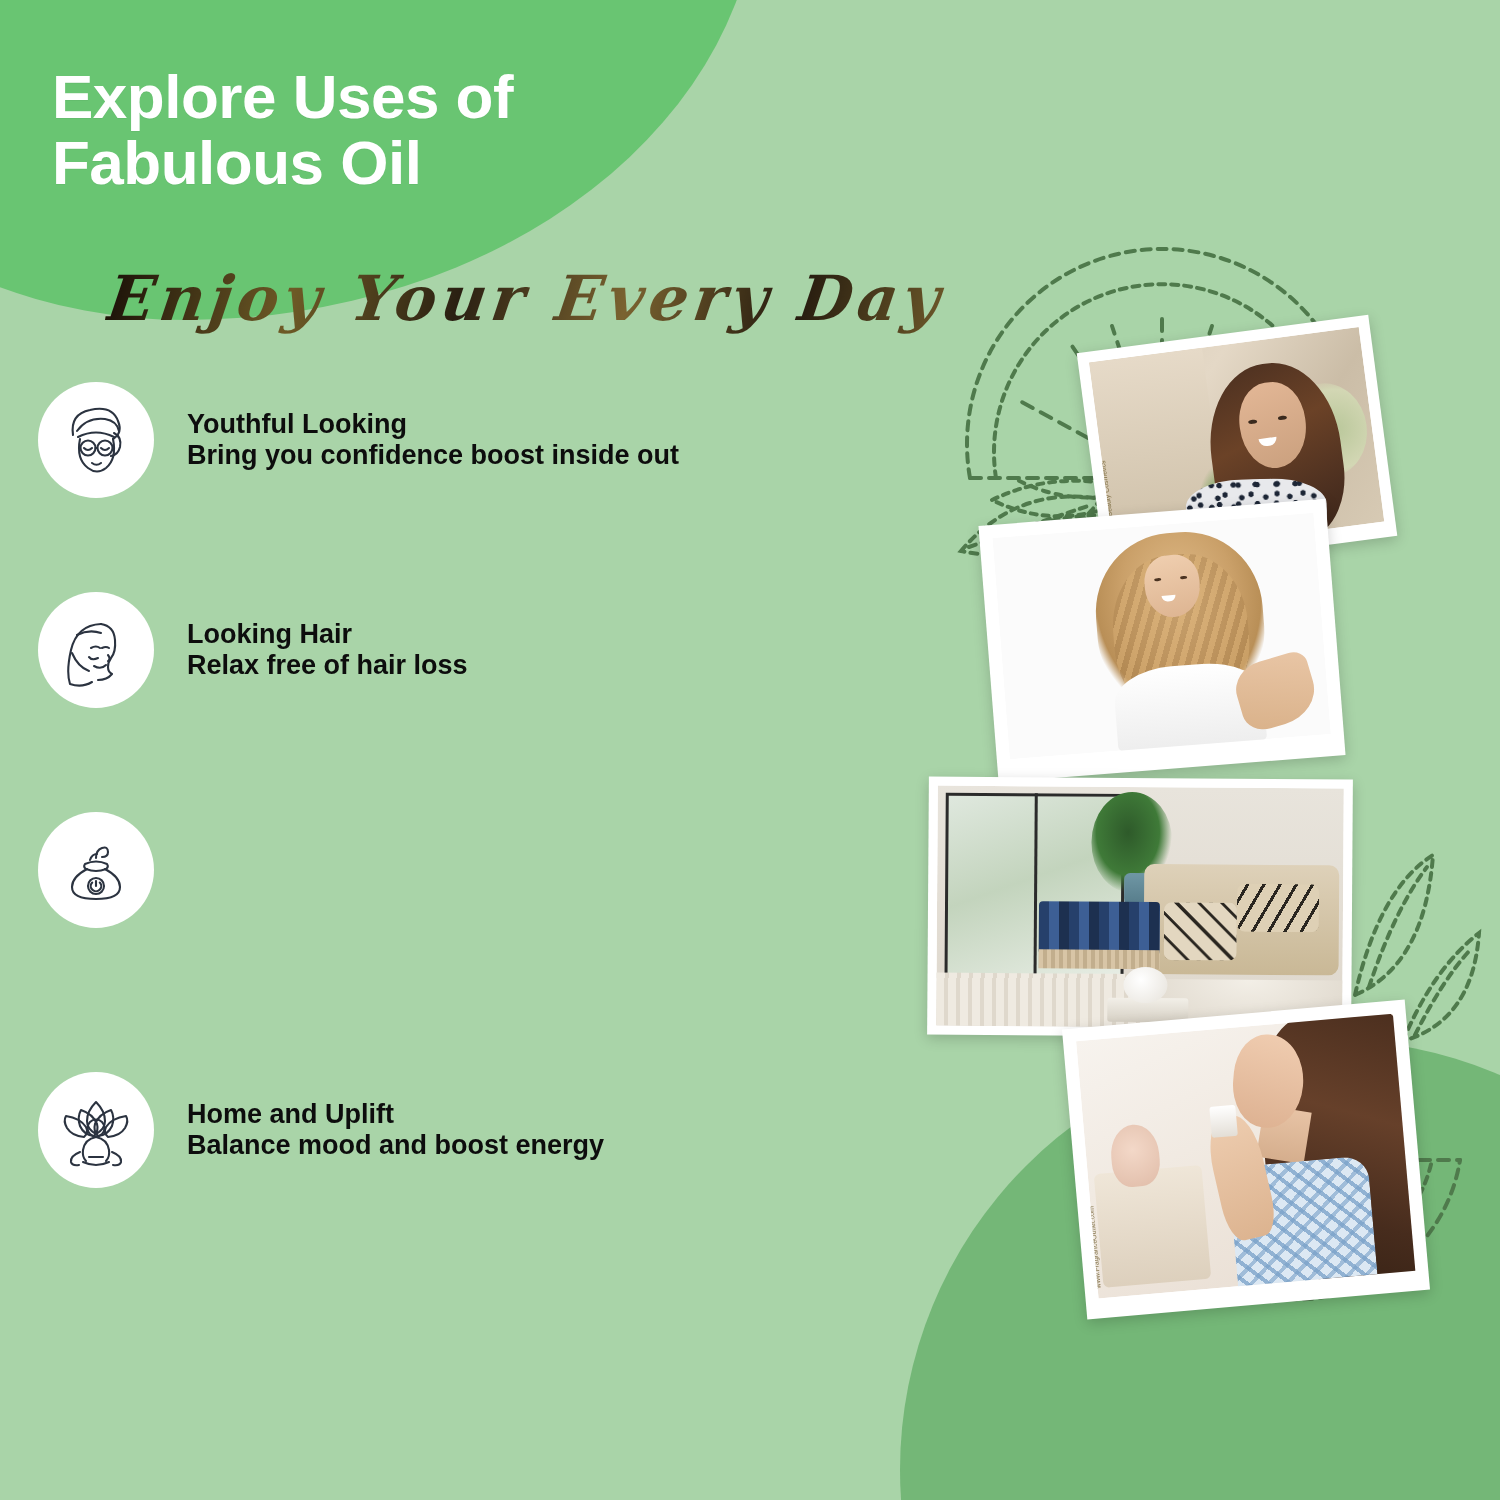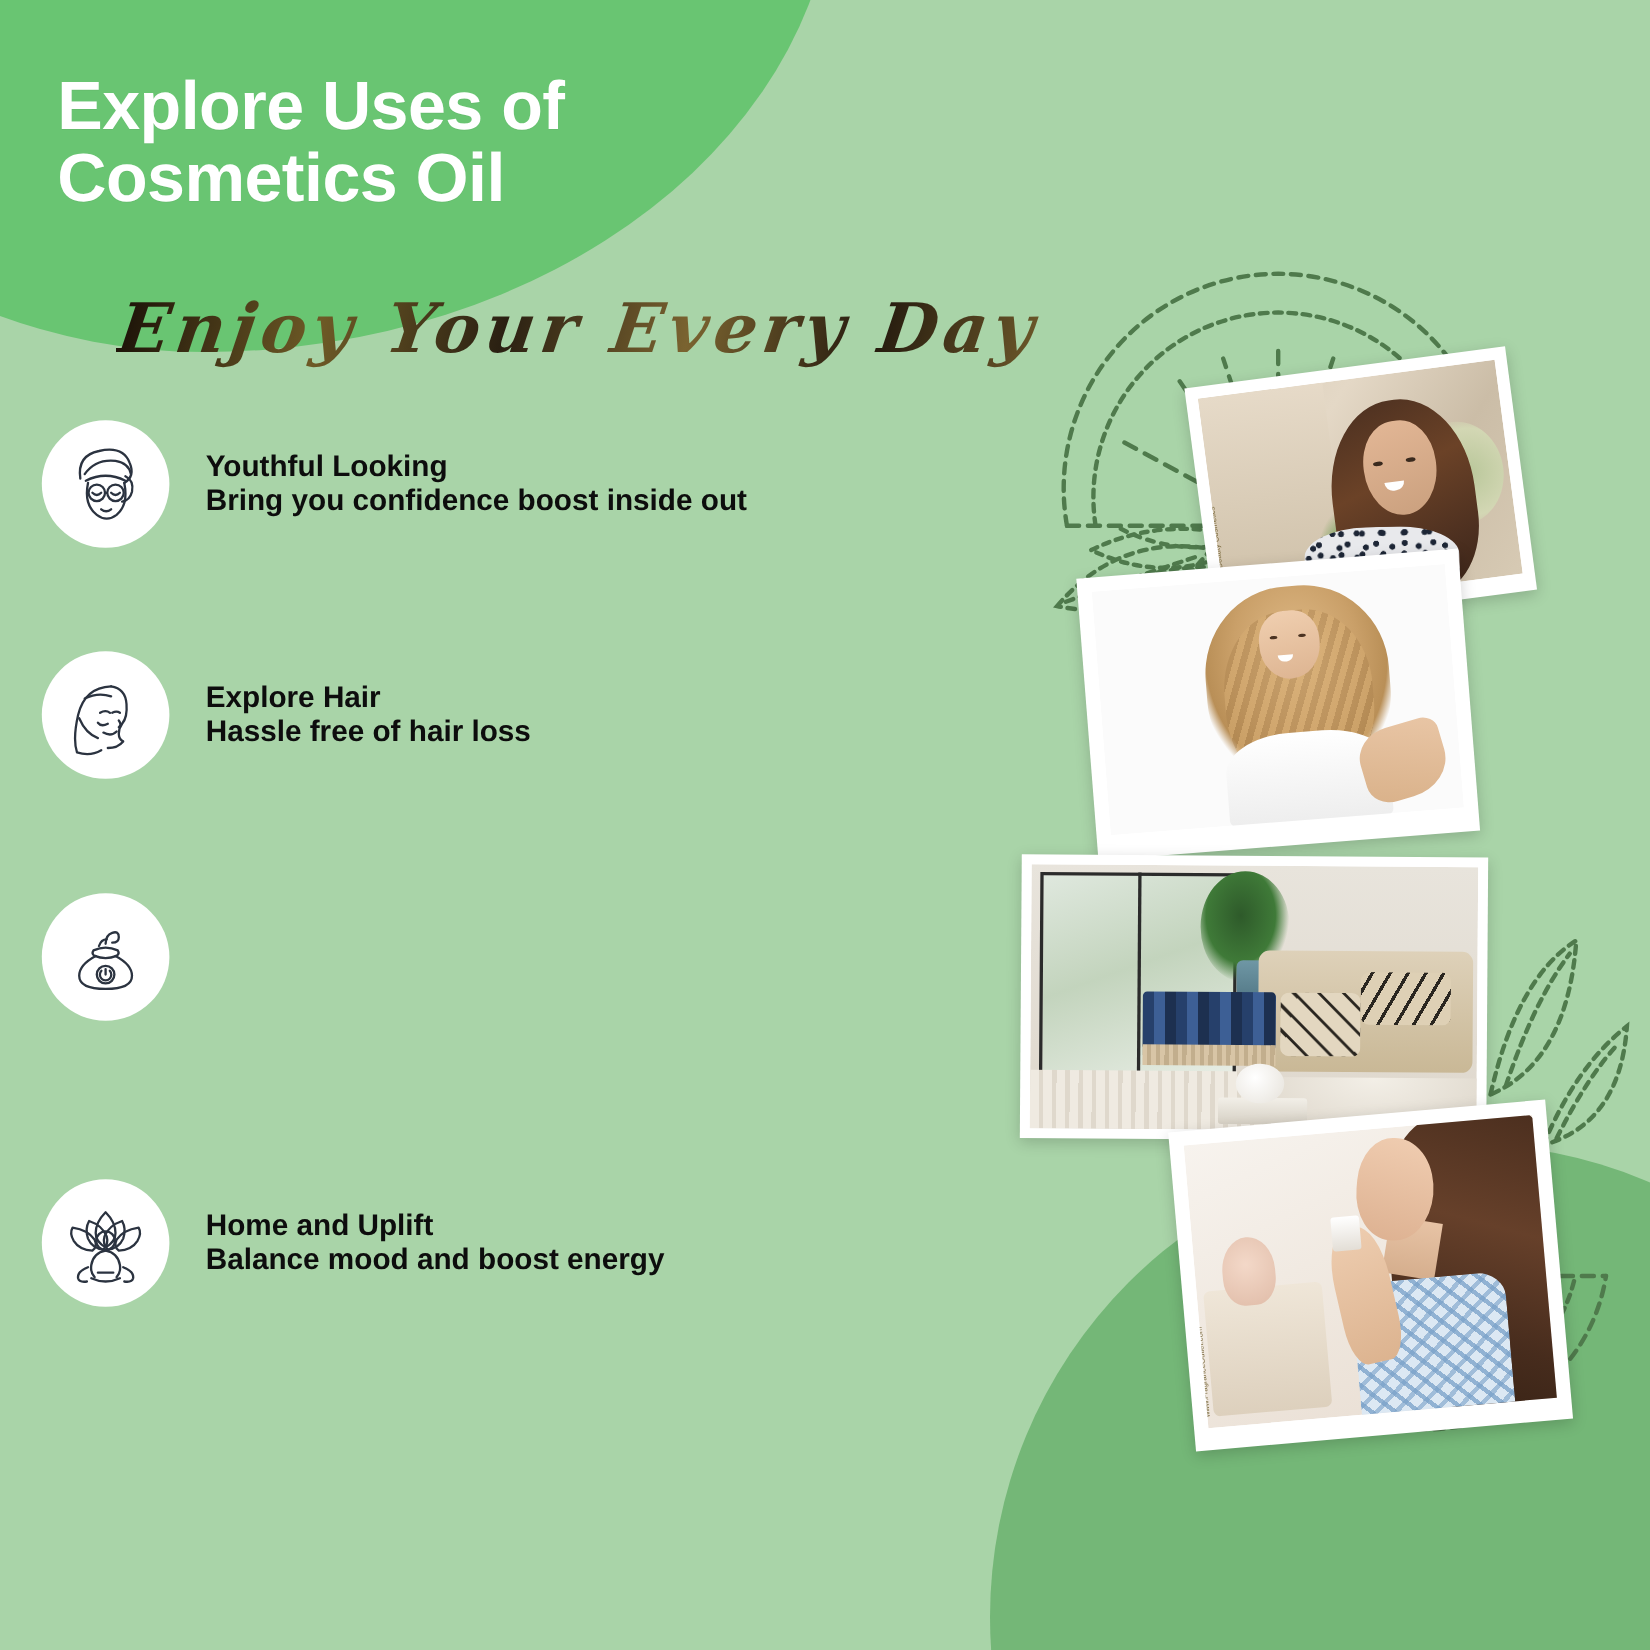--- a/index.html
+++ b/index.html
@@ -246,21 +246,21 @@
         <path d="M175 12 L254 128" stroke-dasharray="12 9"></path>
         <path d="M175 12 L52 82" stroke-dasharray="12 9"></path>
         <path d="M175 12 L298 82" stroke-dasharray="12 9"></path>
         <path d="M12 12 L338 12" stroke-dasharray="11 8"></path>
       </g>
     </svg>
   </div>
 
   <h1 class="header-title">
     <span>Explore Uses of</span>
-    <span class="l2">Cosmetics Oil</span>
+    <span class="l2">Fabulous Oil</span>
   </h1>
 
   <div class="tagline">Enjoy Your Every Day</div>
 
   <div class="features">
 
     <div class="feature f0">
       <div class="icon-circle">
         <svg width="78" height="78" viewBox="0 0 78 78">
           <g fill="none" stroke="#2b3340" stroke-width="2.1" stroke-linecap="round" stroke-linejoin="round">
@@ -294,22 +294,22 @@
             <path d="M51 44 q3 4 0 6"></path>
             <path d="M34 37 q5 -3 9 0"></path>
             <path d="M45 37 q4 -2 7 0"></path>
             <path d="M37 55 q7 4 12 -1"></path>
             <path d="M20 24 q12 -6 24 -2"></path>
             <path d="M15 42 q6 14 17 18"></path>
           </g>
         </svg>
       </div>
       <div class="feature-text">
-        <span>Explore Hair</span>
-        <span class="sub">Hassle free of hair loss</span>
+        <span>Looking Hair</span>
+        <span class="sub">Relax free of hair loss</span>
       </div>
     </div>
 
     <div class="feature f2">
       <div class="icon-circle">
         <svg width="78" height="78" viewBox="0 0 78 78">
           <g fill="none" stroke="#2b3340" stroke-width="2.1" stroke-linecap="round" stroke-linejoin="round">
             <path d="M39 27 q0 -8 6 -10 q6 -2 6 4 q0 5 -6 5"></path>
             <path d="M33 29 q2 -6 7 -6"></path>
             <path d="M28 33 q11 -5 22 0 q2 3 -1 5 q-10 4 -20 0 q-3 -2 -1 -5 Z"></path>

